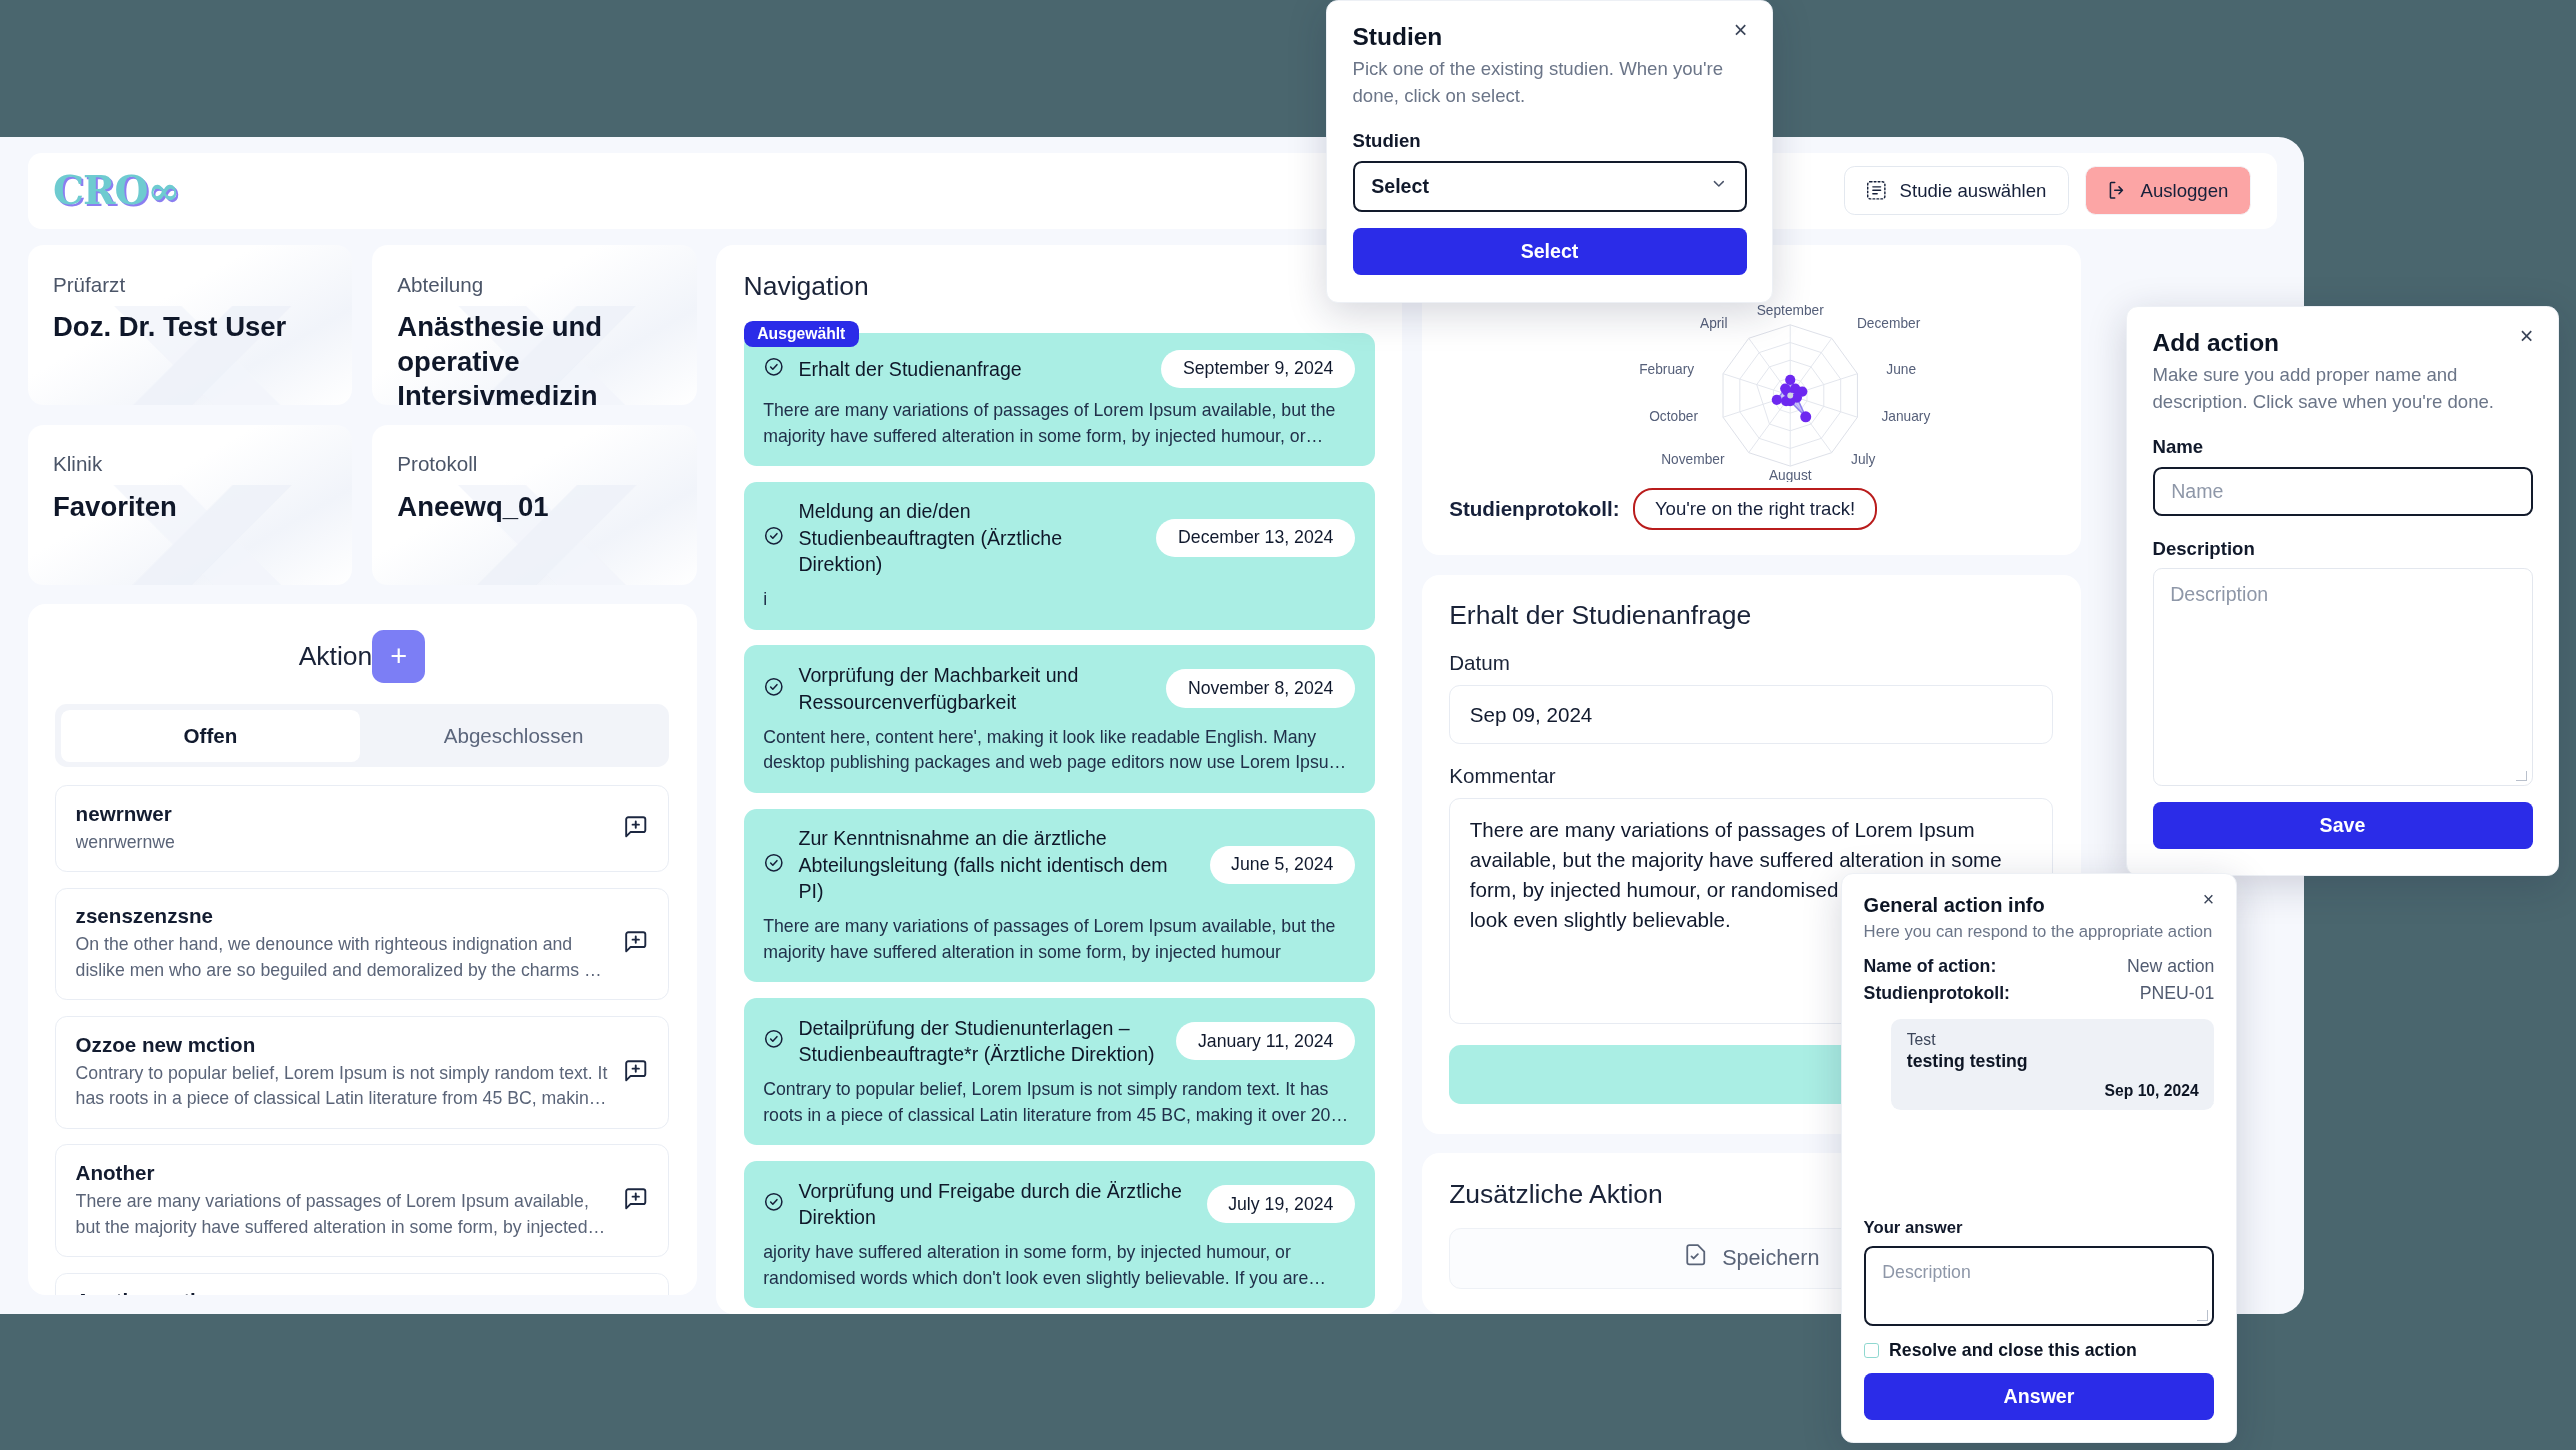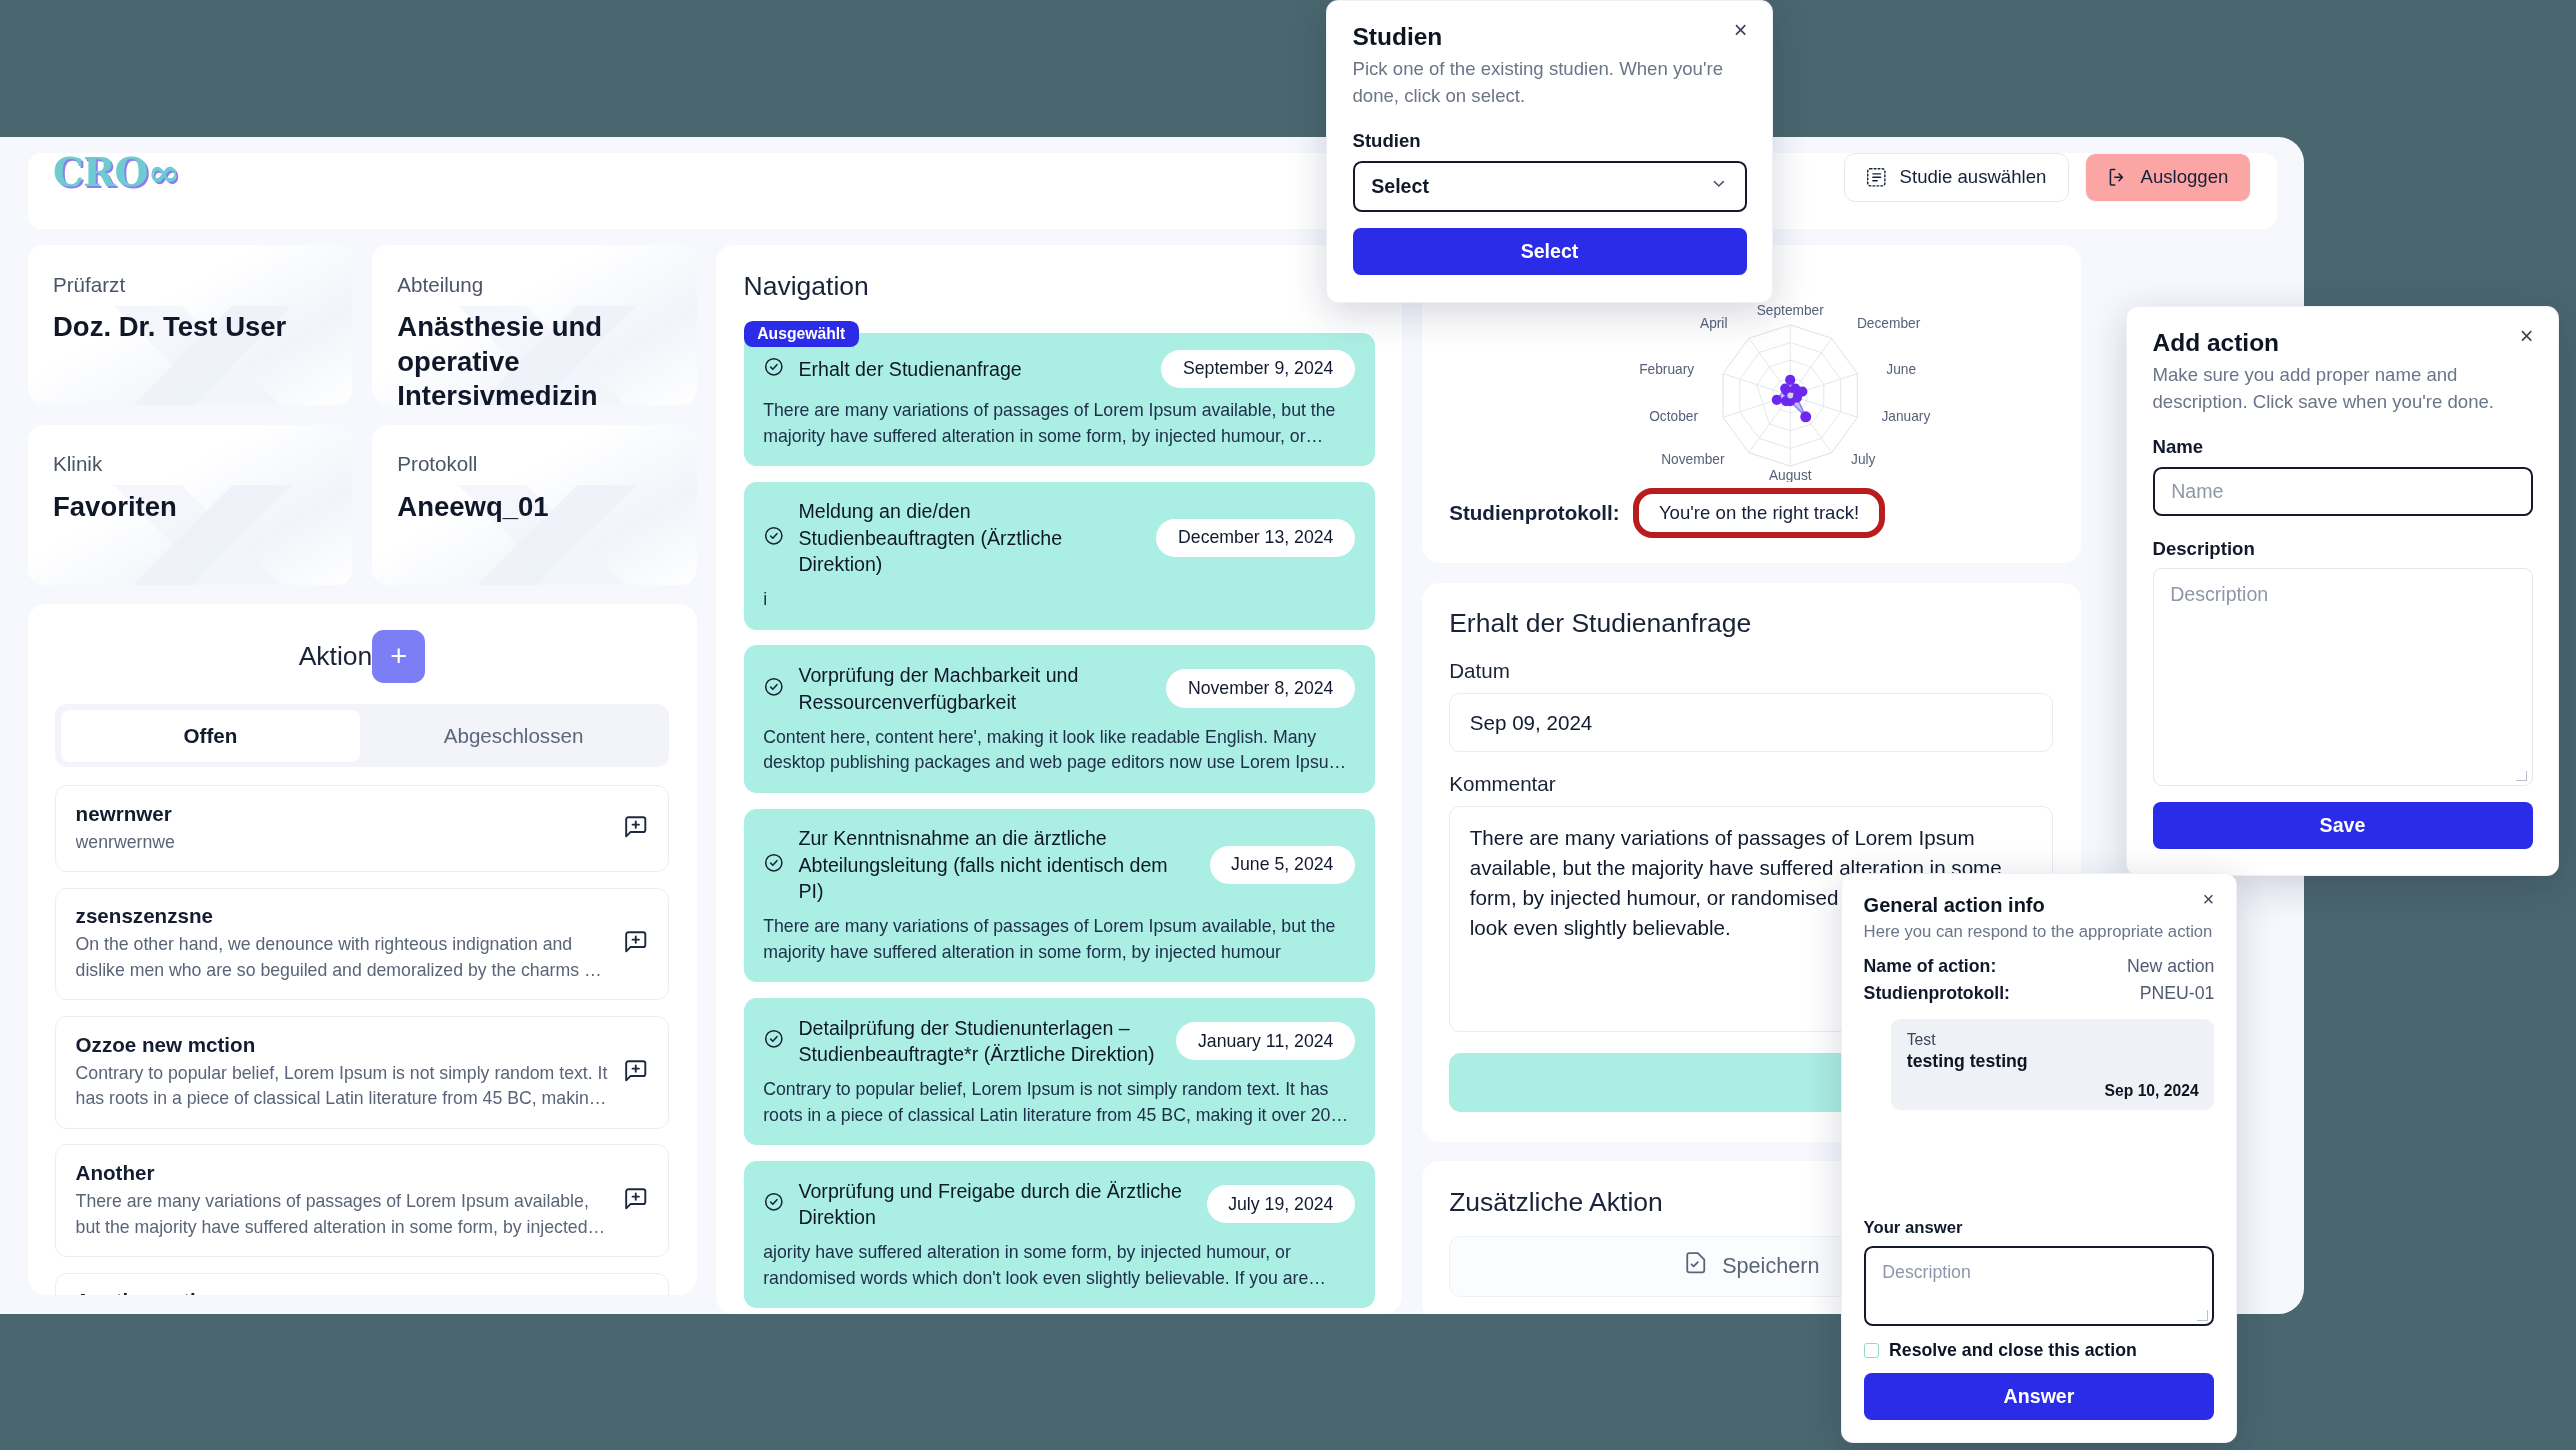--- a/index.html
+++ b/index.html
@@ -19,21 +19,21 @@
     border-radius: 0 25.5px 25.5px 0;
     overflow: hidden;
   }
 
   
   .header {
     position: absolute; left: 27.5px; top: 15.7px;
     width: 2249px; height: 76px;
     background: #ffffff;
     border-radius: 13.7px;
-    display: flex; align-items: flex-start; justify-content: space-between;
+    display: flex; align-items: center; justify-content: space-between;
     padding: 0 25.5px;
   }
   .logo {
     font-family: "DejaVu Serif", serif;
     font-size: 39px; font-weight: 700; letter-spacing: -1px;
     color: #6ecbd0;
     text-shadow: 2px 2px 0 #8b7ef0;
     line-height: 1;
   }
   .hdr-right { display: flex; gap: 15.7px; align-items: center; }
@@ -135,21 +135,21 @@
     margin-top: 9.8px; font-size: 17.7px; color:#21304a; line-height:1.45;
     display:-webkit-box; -webkit-line-clamp:2; -webkit-box-orient:vertical; overflow:hidden;
   }
 
   
   .akt-panel { position:relative; min-height: 284px; }
   .radar-wrap { display:flex; justify-content:center; margin-top: 3.9px; }
   .gesamt { display:flex; align-items:center; gap:13.7px; margin-top: 5.9px; }
   .gesamt-label { font-size: 20.6px; font-weight:700; color:#16203a; }
   .gesamt-chip {
-    border:6px solid #b91c1c; border-radius: 19.6px; padding: 7.8px 19.6px;
+    border:2px solid #b91c1c; border-radius: 19.6px; padding: 7.8px 19.6px;
     font-size: 18.6px; color:#16203a;
   }
 
   
   .erhalt-panel { margin-top: 19.6px; }
   .field-label { font-size: 20.6px; color:#1b2438; margin-top: 19.6px; }
   .field-box {
     margin-top: 9.8px; border:1px solid #e7ebf2; border-radius: 10.8px;
     padding: 16.7px 19.6px; font-size: 20.6px; color:#111a2e; background:#fff;
   }

